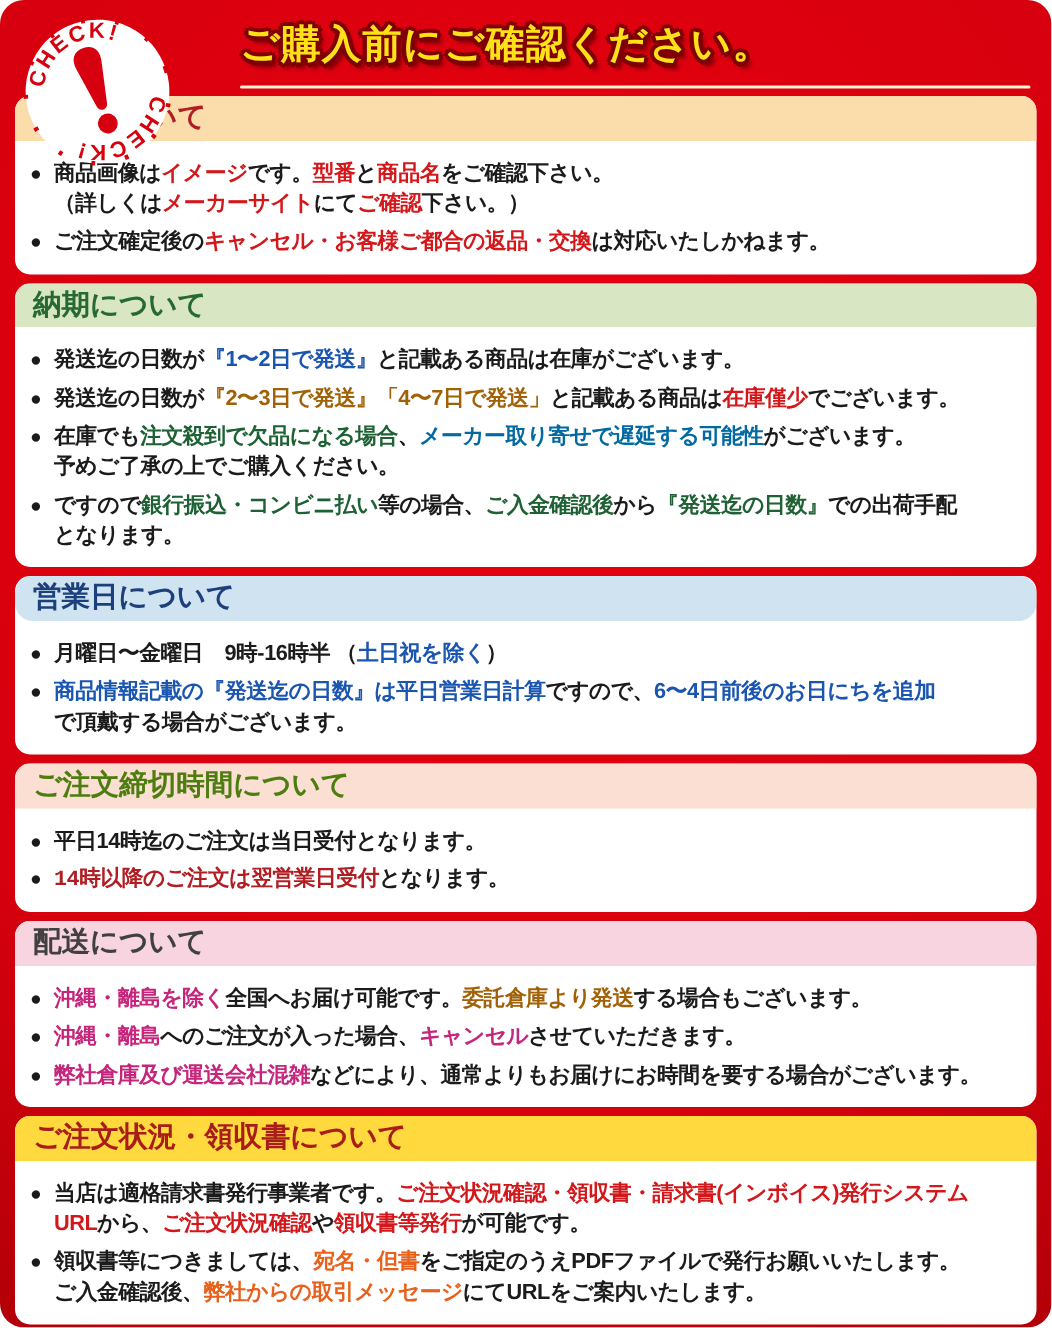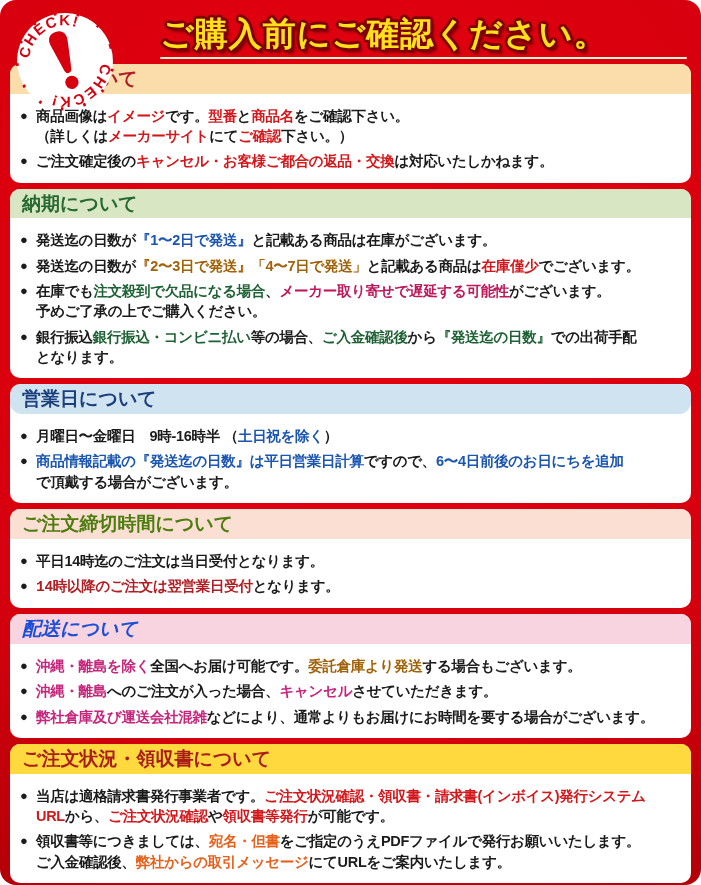--- a/index.html
+++ b/index.html
@@ -19,21 +19,21 @@
     display:flex; flex-direction:column;
   }
   
   .hdr { position:relative; height:56px; flex:0 0 auto; }
   .badge {
     position:absolute; left:2px; top:0px;
     width:106px; height:106px; z-index:3;
   }
   .main-title {
     position:absolute; left:150px; top:4px;
-    font-size:33px; letter-spacing:1px;
+    font-size:26px; letter-spacing:1px;
     color:#ffe11a; white-space:nowrap;
     text-shadow:
       -2px -2px 0 #7f0004, 2px -2px 0 #7f0004,
       -2px 2px 0 #7f0004, 2px 2px 0 #7f0004,
       0 3px 0 #7f0004, 3px 0 0 #7f0004,
       0 -3px 0 #7f0004, -3px 0 0 #7f0004,
       3px 4px 3px rgba(60,0,0,.75);
     font-family: Liberation Serif, serif;
   }
   .title-underline {
@@ -107,25 +107,25 @@
           <p class="bullet">
             <span class="marker">●</span>
             <span class="btxt"><span>発送迄の日数が</span><span style="color: rgb(26, 85, 176); text-align: right;">『1〜2日で発送』</span><span>と記載ある商品は在庫がございます。</span></span>
           </p>
           <p class="bullet">
             <span class="marker">●</span>
             <span class="btxt"><span>発送迄の日数が</span><span style="color: #a16207;">『2〜3日で発送』「4〜7日で発送」</span><span>と記載ある商品は</span><span style="color: rgb(211, 24, 28);">在庫僅少</span><span>でございます。</span></span>
           </p>
           <p class="bullet">
             <span class="marker">●</span>
-            <span class="btxt"><span>在庫でも</span><span style="color: rgb(30, 97, 52);">注文殺到で欠品になる場合</span><span>、</span><span style="color: #be185d;">メーカー取り寄せで遅延する可能性</span><span>がございます。</span><br><span>予めご了承の上でご購入ください。</span></span>
+            <span class="btxt"><span>在庫でも</span><span style="color: rgb(30, 97, 52);">注文殺到で欠品になる場合</span><span>、</span><span style="color: #0369a1;">メーカー取り寄せで遅延する可能性</span><span>がございます。</span><br><span>予めご了承の上でご購入ください。</span></span>
           </p>
           <p class="bullet">
             <span class="marker">●</span>
-            <span class="btxt"><span>銀行振込</span><span style="color: rgb(30, 97, 52);">銀行振込・コンビニ払い</span><span>等の場合、</span><span style="color: rgb(30, 97, 52);">ご入金確認後</span><span>から</span><span style="color: rgb(30, 97, 52);">『発送迄の日数』</span><span>での出荷手配</span><br><span>となります。</span></span>
+            <span class="btxt"><span>ですので</span><span style="color: rgb(30, 97, 52);">銀行振込・コンビニ払い</span><span>等の場合、</span><span style="color: rgb(30, 97, 52);">ご入金確認後</span><span>から</span><span style="color: rgb(30, 97, 52);">『発送迄の日数』</span><span>での出荷手配</span><br><span>となります。</span></span>
           </p>
         </div>
       </section>
       <section class="panel">
         <div class="band" style="background: rgb(207, 227, 240); border-radius: 12px;">
           <h2 class="band-title" style="color: rgb(28, 63, 125);">営業日について</h2>
         </div>
         <div class="pbody">
           <p class="bullet">
             <span class="marker">●</span>
@@ -147,21 +147,21 @@
             <span class="btxt"><span>平日14時迄のご注文は当日受付となります。</span></span>
           </p>
           <p class="bullet">
             <span class="marker">●</span>
             <span class="btxt"><span style="color: rgb(176, 30, 35); font-family: Liberation Mono, monospace;">14時以降のご注文は翌営業日受付</span><span>となります。</span></span>
           </p>
         </div>
       </section>
       <section class="panel">
         <div class="band" style="background: rgb(248, 211, 224);">
-          <h2 class="band-title" style="color: #1d4ed8; font-style: italic;">配送について</h2>
+          <h2 class="band-title" style="color: #404040;">配送について</h2>
         </div>
         <div class="pbody">
           <p class="bullet">
             <span class="marker">●</span>
             <span class="btxt"><span style="color: rgb(197, 38, 124);">沖縄・離島を除く</span><span>全国へお届け可能です。</span><span style="color: #a16207; margin-top: 48px;">委託倉庫より発送</span><span>する場合もございます。</span></span>
           </p>
           <p class="bullet">
             <span class="marker">●</span>
             <span class="btxt"><span style="color: rgb(197, 38, 124);">沖縄・離島</span><span>へのご注文が入った場合、</span><span style="color: rgb(197, 38, 124);">キャンセル</span><span>させていただきます。</span></span>
           </p>

